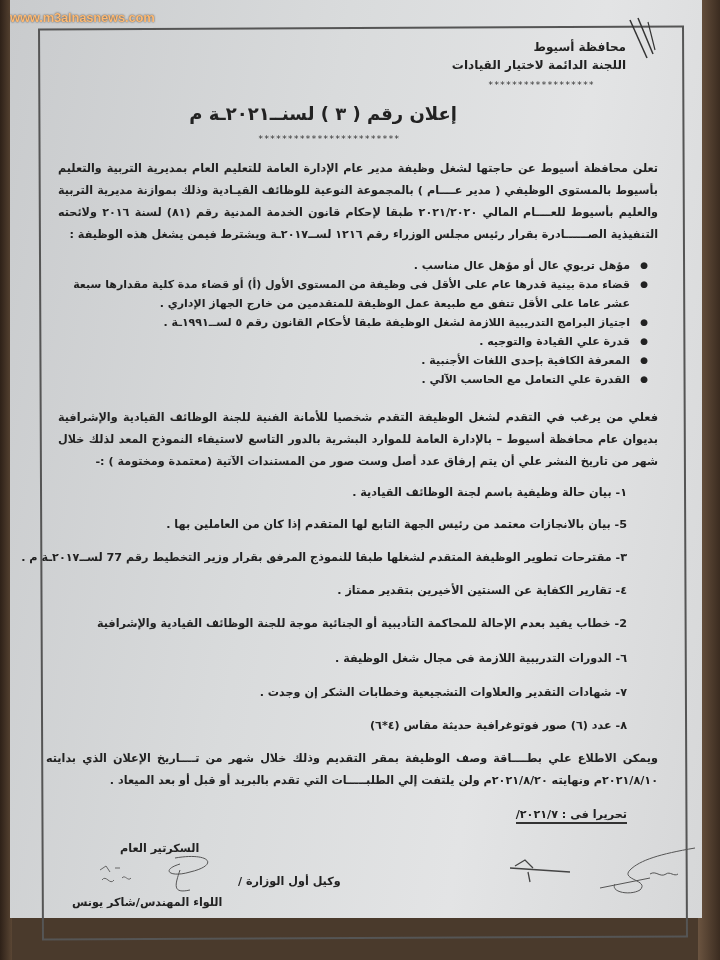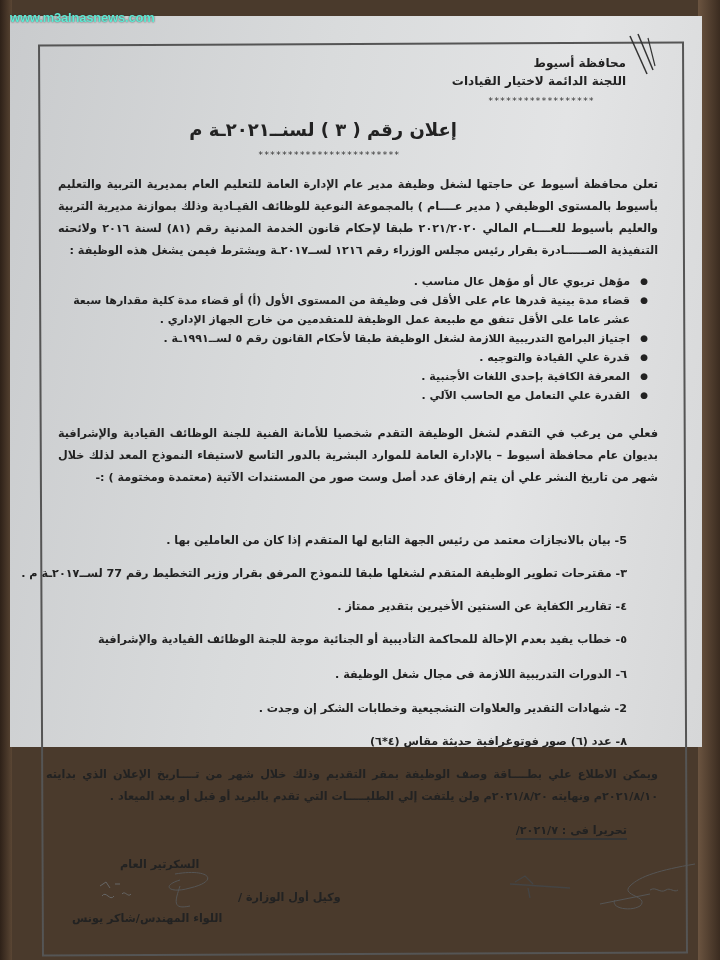--- a/index.html
+++ b/index.html
@@ -4,30 +4,30 @@
   <style>
     html, body { margin: 0; padding: 0; }
     body {
       width: 720px; height: 960px; overflow: hidden; position: relative;
       background: #4a3a2c;
       font-family: "DejaVu Sans", sans-serif;
     }
     .wood-left { position: absolute; left: 0; top: 0; width: 12px; height: 960px; background: linear-gradient(90deg, #2e2118, #5a4634); }
     .wood-right { position: absolute; right: 0; top: 0; width: 22px; height: 960px; background: linear-gradient(90deg, #6b5440, #3b2c20); }
     .paper {
-      position: absolute; left: 10px; top: 16px; width: 692px; height: 731px;
+      position: absolute; left: 10px; top: 0; width: 692px; height: 918px;
       background: linear-gradient(100deg, #c9cbcd 0%, #d9dbdc 40%, #e3e4e5 70%, #d6d7d8 100%);
     }
     .frame {
       position: absolute; left: 30px; top: 27px; width: 646px; height: 912px;
       border: 2px solid #555; box-sizing: border-box;
       transform: rotate(-0.25deg);
     }
     .watermark {
-      position: absolute; left: 10px; top: 10px; color: #5eead4;
+      position: absolute; left: 10px; top: 10px; color: #fdba74;
       font-family: "Liberation Sans", sans-serif; font-weight: bold; font-size: 13px;
       text-shadow: 0 0 2px #333; letter-spacing: -0.2px;
     }
     .txt { position: absolute; direction: rtl; color: #222; font-family: "DejaVu Sans", sans-serif; font-weight: bold; white-space: nowrap; }
     .hdr { font-size: 12px; }
     .stars { position: absolute; color: #333; font-size: 9px; letter-spacing: 0.5px; white-space: nowrap; font-family: "DejaVu Sans Mono", monospace; }
     .title { font-size: 18px; }
     .para { font-size: 11.2px; line-height: 22px; text-align: justify; white-space: normal; }
     .bullets { list-style: none; margin: 0; padding: 0; }
     .bullets li { position: relative; padding-right: 18px; font-size: 11px; line-height: 19px; }
@@ -65,26 +65,27 @@
     <li>مؤهل تربوي عال أو مؤهل عال مناسب .</li>
     <li>قضاء مدة بينية قدرها عام على الأقل فى وظيفة من المستوى الأول (أ) أو قضاء مدة كلية مقدارها سبعة عشر عاما على الأقل تتفق مع طبيعة عمل الوظيفة للمتقدمين من خارج الجهاز الإداري .</li>
     <li>اجتياز البرامج التدريبية اللازمة لشغل الوظيفة طبقا لأحكام القانون رقم ٥ لســ١٩٩١ـة .</li>
     <li>قدرة علي القيادة والتوجيه .</li>
     <li>المعرفة الكافية بإحدى اللغات الأجنبية .</li>
     <li>القدرة علي التعامل مع الحاسب الآلي .</li>
   </ul>
 
   <div class="txt para" style="left:48px; width:600px; top:407px;">فعلي من يرغب في التقدم لشغل الوظيفة التقدم شخصيا للأمانة الفنية للجنة الوظائف القيادية والإشرافية بديوان عام محافظة أسيوط – بالإدارة العامة للموارد البشرية بالدور التاسع لاستيفاء النموذج المعد لذلك خلال شهر من تاريخ النشر علي أن يتم إرفاق عدد أصل وست صور من المستندات الآتية (معتمدة ومختومة ) :-</div>
 
+  <div class="txt docitem" style="right:75px; top:486px;">١- بيان حالة وظيفية باسم لجنة الوظائف القيادية .</div>
   <div class="txt docitem" style="right:75px; top:518px;">5- بيان بالانجازات معتمد من رئيس الجهة التابع لها المتقدم إذا كان من العاملين بها .</div>
   <div class="txt docitem" style="right:75px; top:551px;">٣- مقترحات تطوير الوظيفة المتقدم لشغلها طبقا للنموذج المرفق بقرار وزير التخطيط رقم 77 لســ٢٠١٧ـة م .</div>
   <div class="txt docitem" style="right:75px; top:584px;">٤- تقارير الكفاية عن السنتين الأخيرين بتقدير ممتاز .</div>
-  <div class="txt docitem" style="right:75px; top:617px;">٥- خطاب يفيد بعدم الإحالة للمحاكمة التأديبية أو الجنائية موجة للجنة الوظائف القيادية والإشرافية</div>
+  <div class="txt docitem" style="right:75px; top:617px;">2- خطاب يفيد بعدم الإحالة للمحاكمة التأديبية أو الجنائية موجة للجنة الوظائف القيادية والإشرافية</div>
   <div class="txt docitem" style="right:75px; top:652px;">٦- الدورات التدريبية اللازمة فى مجال شغل الوظيفة .</div>
-  <div class="txt docitem" style="right:75px; top:686px;">2- شهادات التقدير والعلاوات التشجيعية وخطابات الشكر إن وجدت .</div>
+  <div class="txt docitem" style="right:75px; top:686px;">٧- شهادات التقدير والعلاوات التشجيعية وخطابات الشكر إن وجدت .</div>
   <div class="txt docitem" style="right:75px; top:719px;">٨- عدد (٦) صور فوتوغرافية حديثة مقاس (٤*٦)</div>
 
   <div class="txt para" style="left:36px; width:612px; top:748px;">ويمكن الاطلاع علي بطــــاقة وصف الوظيفة بمقر التقديم وذلك خلال شهر من تــــاريخ الإعلان الذي بدايته ٢٠٢١/٨/١٠م ونهايته ٢٠٢١/٨/٢٠م ولن يلتفت إلي الطلبـــــات التي تقدم بالبريد أو قبل أو بعد الميعاد .</div>
 
   <div class="txt docitem underline" style="right:75px; top:808px;">تحريرا فى : ٢٠٢١/٧/</div>
 
   <div class="txt docitem" style="left:110px; top:842px;text-align:center;">السكرتير العام</div>
   <svg class="sig-stroke" style="left:70px; top:850px;" width="140" height="50" viewBox="0 0 140 50">
     <path d="M95 8 C130 2, 140 15, 110 22 C90 28, 80 20, 100 14" stroke="#555" stroke-width="1" fill="none"></path>
     <path d="M100 20 C95 35, 92 44, 110 40" stroke="#555" stroke-width="1" fill="none"></path>

